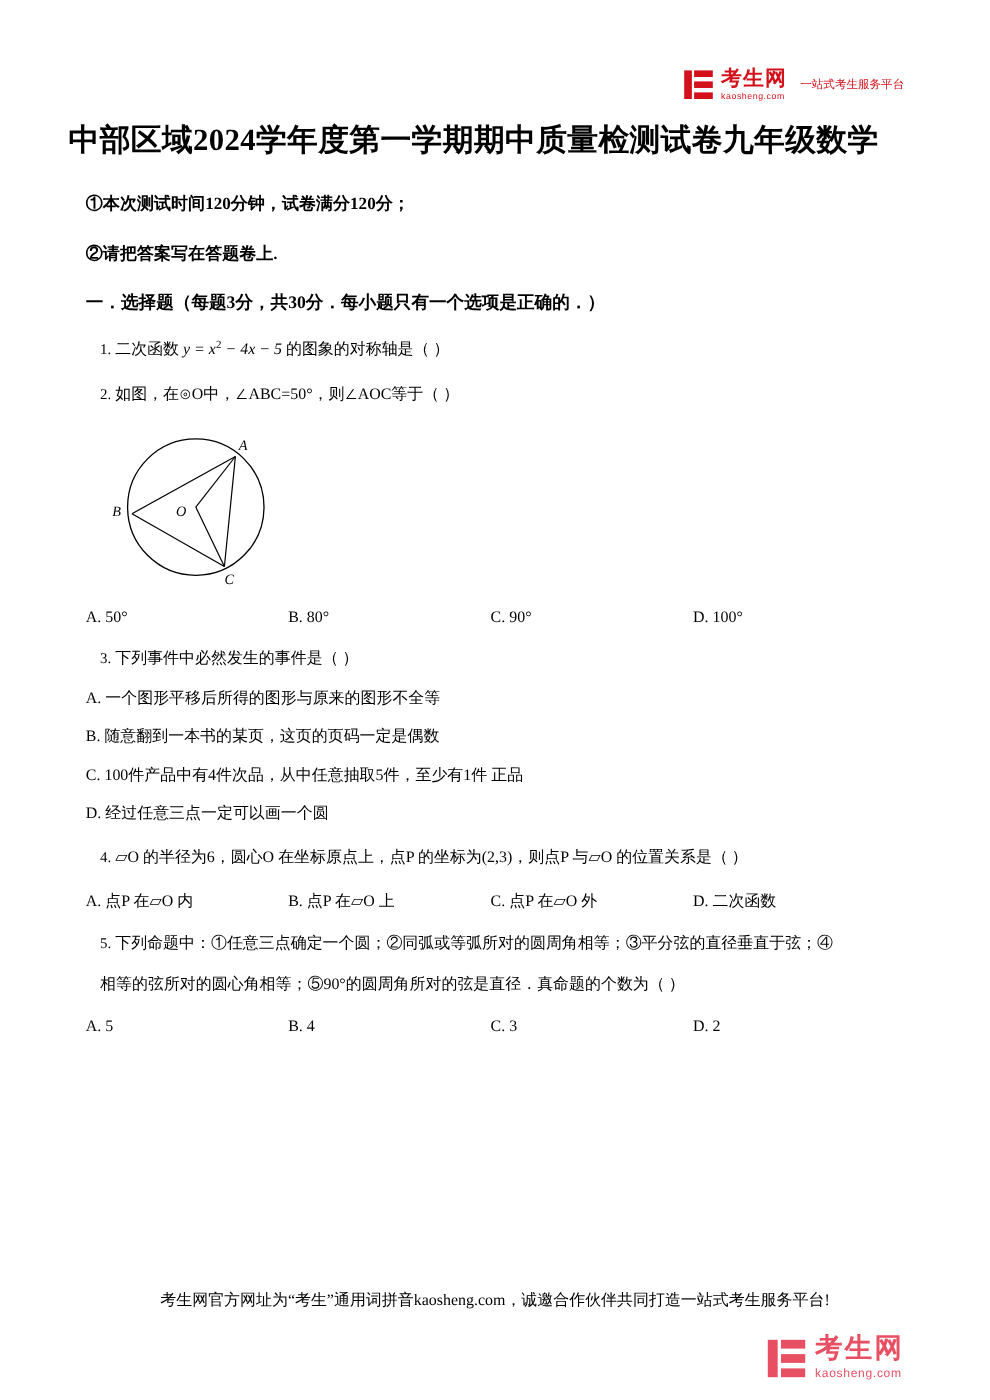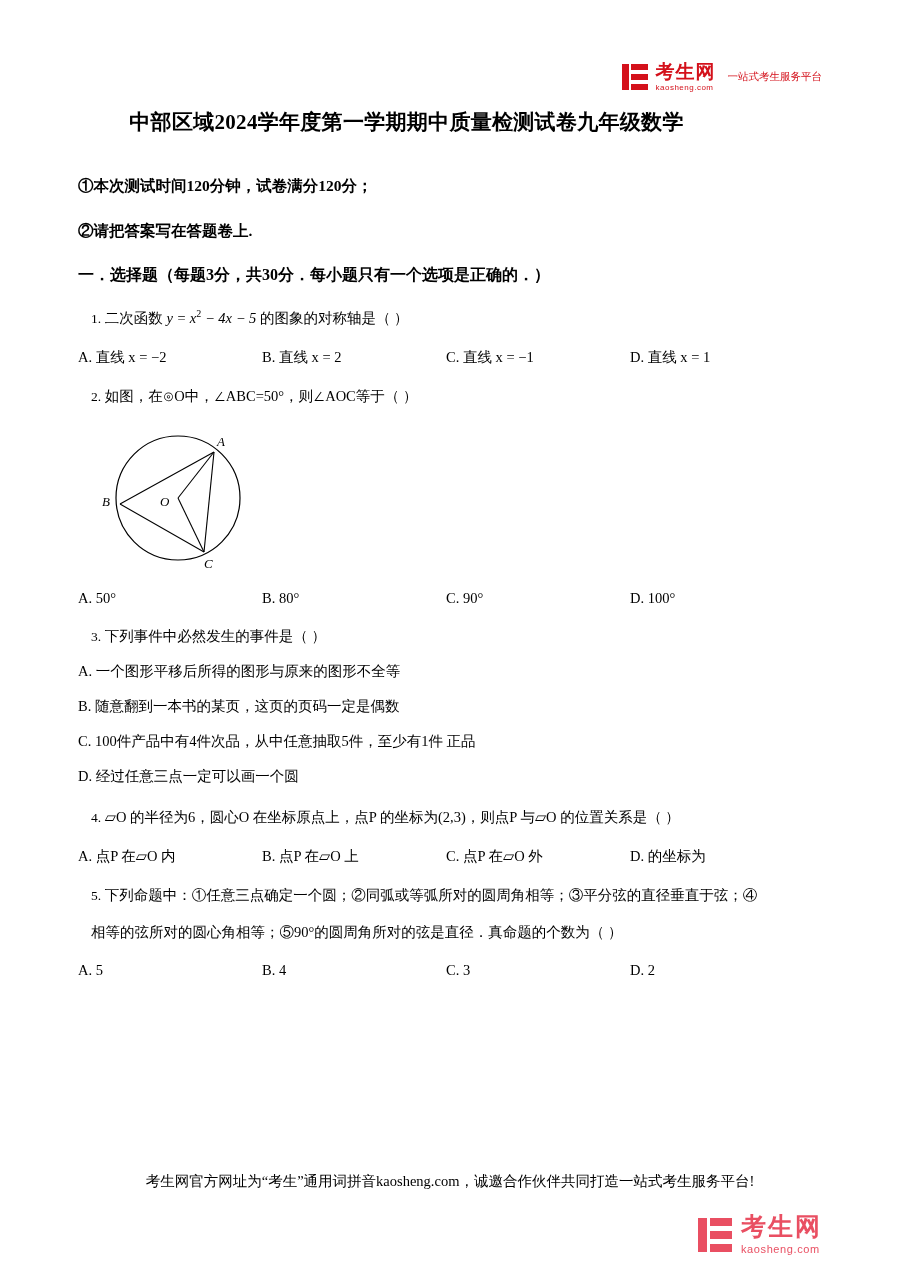--- a/index.html
+++ b/index.html
@@ -73,23 +73,24 @@
   }
 
   
   .doc-title {
     position: absolute;
     top: 108px;
     left: 0;
     width: 813px;
     text-align: center;
     font-family: "Liberation Serif", serif;
-    font-size: 21px;
+    font-size: 28px;
     font-weight: bold;
     letter-spacing: .3px;
+    padding-left: 24px;
   }
 
   
   .content {
     position: absolute;
     top: 174px;
     left: 78px;
     width: 744px;
   }
   .line {
@@ -198,26 +199,20 @@
     <p class="line bold">②请把答案写在答题卷上.</p>
 
     <p class="sec-head">一．选择题（每题3分，共30分．每小题只有一个选项是正确的．）</p>
 
     <p class="q">
       <span class="num">1.</span>
       <span>二次函数</span>
       <span class="mathit">y</span><span class="mathit">&nbsp;=&nbsp;x</span><sup class="ex">2</sup><span class="mathit">&nbsp;−&nbsp;4x&nbsp;−&nbsp;5</span>
       <span>的图象的对称轴是（      ）</span>
     </p>
-    <div class="opts">
-      <div class="opt-w1">A. 直线 x = −2</div>
-      <div class="opt-w2">B. 直线 x = 2</div>
-      <div class="opt-w3">C. 直线 x = −1</div>
-      <div>D. 直线 x = 1</div>
-    </div>
 
     <p class="q">
       <span class="num">2.</span>
       <span>如图，在⊙O中，∠ABC=50°，则∠AOC等于（      ）</span>
     </p>
 
     <div class="figure">
       <svg width="200" height="150" viewBox="0 0 200 150">
         <circle cx="88" cy="72" r="62" fill="none" stroke="#000" stroke-width="1.2"></circle>
 
@@ -250,21 +245,21 @@
     <p class="choice-line" style="margin-bottom:20px">D. 经过任意三点一定可以画一个圆</p>
 
     <p class="q">
       <span class="num">4.</span>
       <span>▱O 的半径为6，圆心O 在坐标原点上，点P 的坐标为(2,3)，则点P 与▱O 的位置关系是（      ）</span>
     </p>
     <div class="opts">
       <div class="opt-w1">A. 点P 在▱O 内</div>
       <div class="opt-w2">B. 点P 在▱O 上</div>
       <div class="opt-w3">C. 点P 在▱O 外</div>
-      <div>D. 的坐标为</div>
+      <div>D. 二次函数</div>
     </div>
 
     <p class="q" style="margin-bottom:14px">
       <span class="num">5.</span>
       <span>下列命题中：①任意三点确定一个圆；②同弧或等弧所对的圆周角相等；③平分弦的直径垂直于弦；④</span>
     </p>
     <p class="q">
       <span>相等的弦所对的圆心角相等；⑤90°的圆周角所对的弦是直径．真命题的个数为（      ）</span>
     </p>
     <div class="opts">

